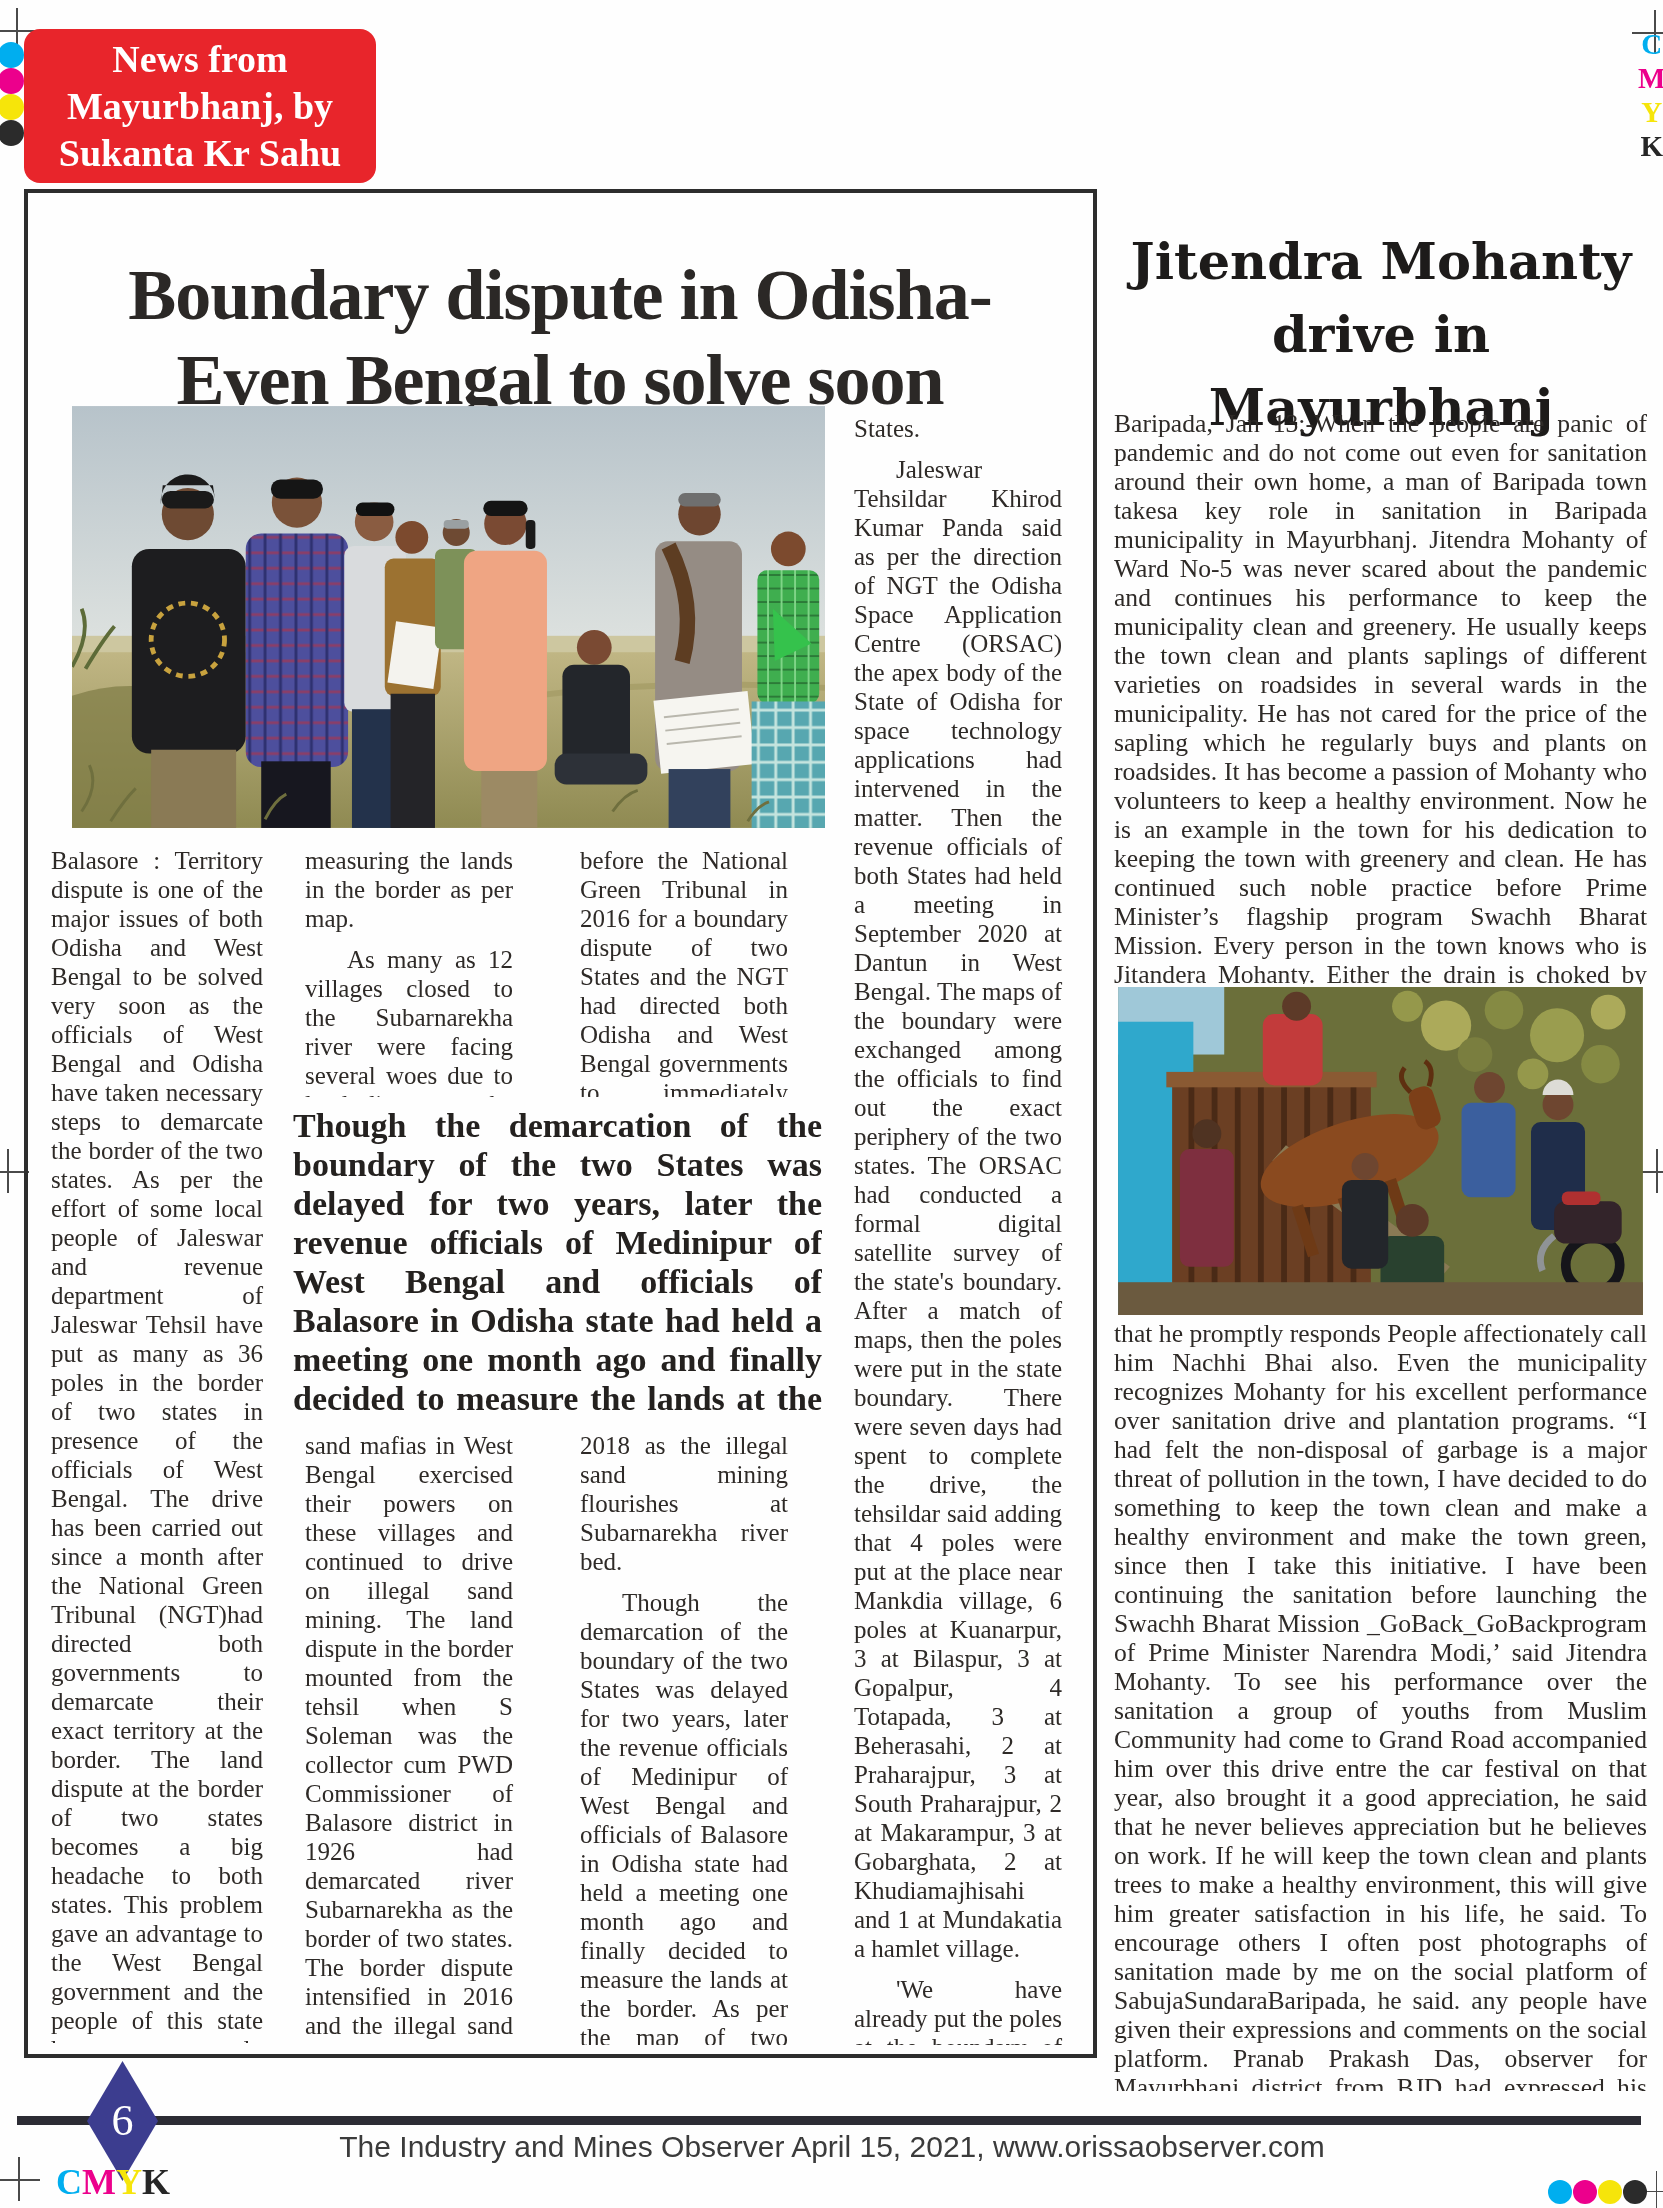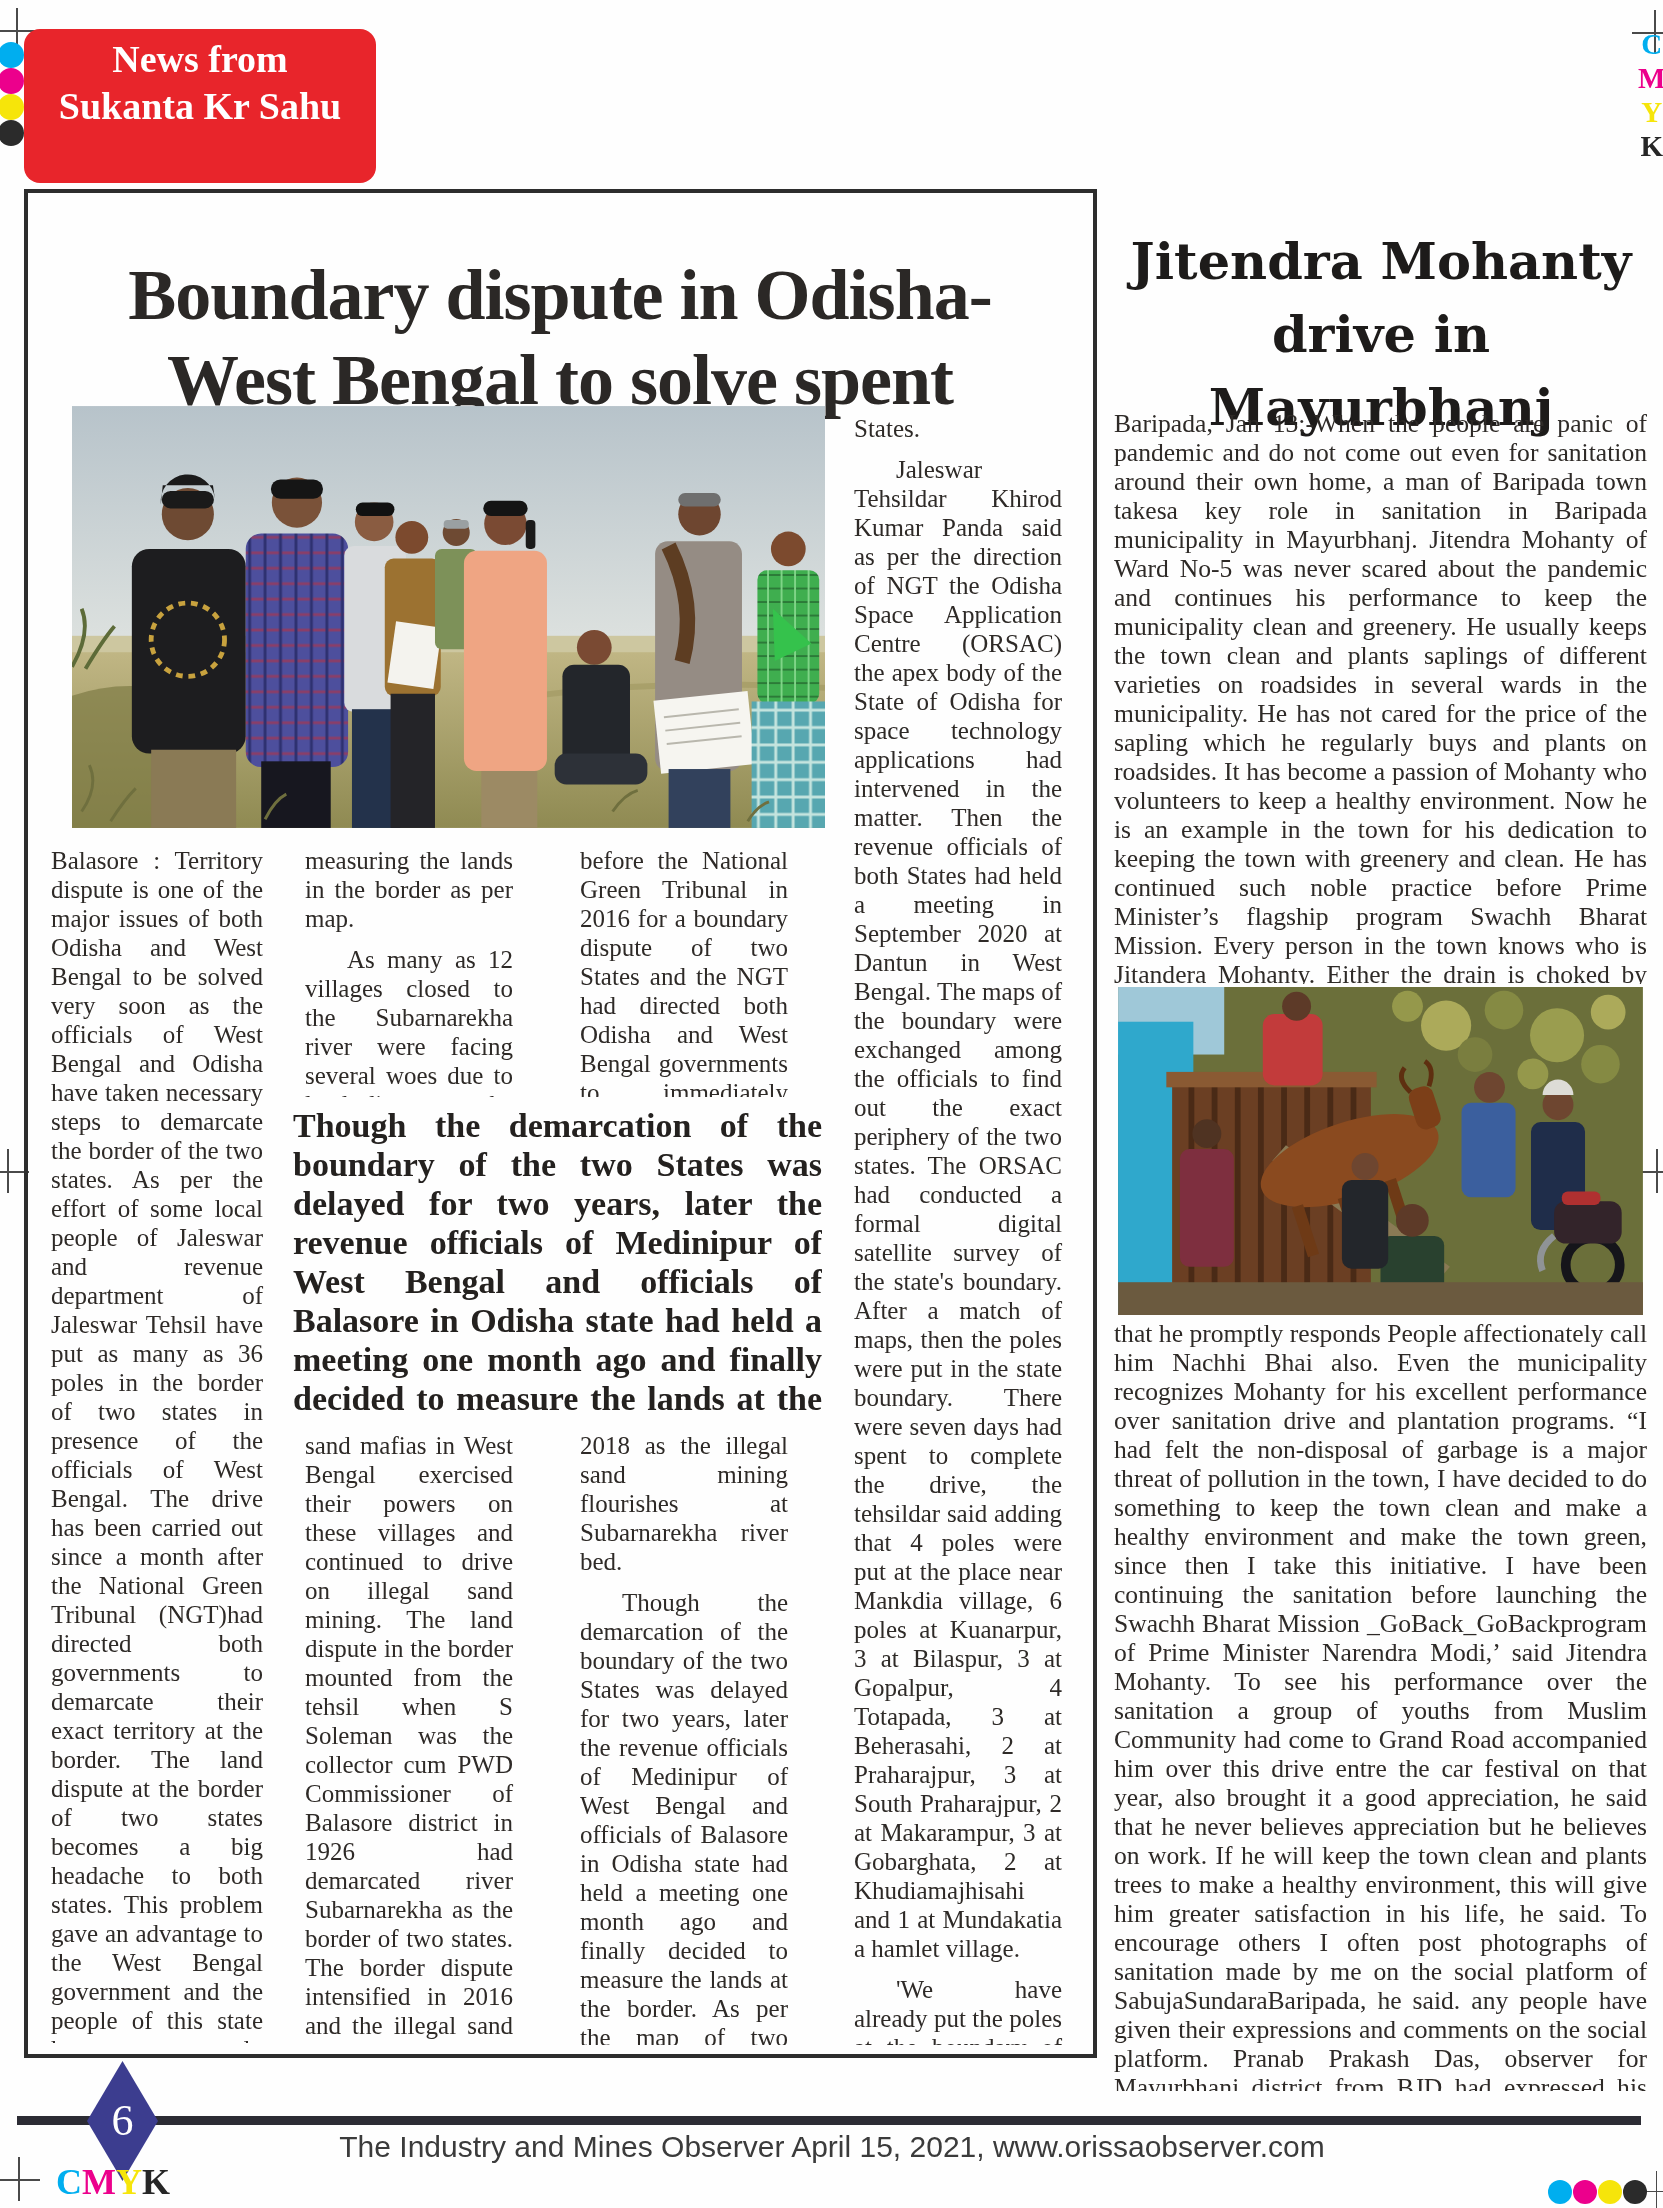--- a/index.html
+++ b/index.html
@@ -79,28 +79,29 @@
 
   <div class="cmyk-v">
     <span style="display:block;color:#00aeef;">C</span>
     <span style="display:block;color:#ec008c;">M</span>
     <span style="display:block;color:#f6e50a;">Y</span>
     <span style="display:block;color:#262626;">K</span>
   </div>
 
   <div class="kicker">
     <span>News from</span>
+    <span>Mayurbhanj, by</span>
     <span>Sukanta Kr Sahu</span>
   </div>
 
   <div class="article-box"></div>
 
   <h1 class="main-headline">
     <span>Boundary dispute in Odisha-</span>
-    <span>West Bengal to solve spent</span>
+    <span>Even Bengal to solve soon</span>
   </h1>
 
   <figure class="photo-main">
     <svg width="753" height="422" viewBox="0 0 780 437">
       <defs>
         <linearGradient id="sky" x1="0" y1="0" x2="0" y2="1">
           <stop offset="0" stop-color="#b7c3ca"></stop>
             <stop offset="1" stop-color="#dfe3e0"></stop>
         </linearGradient>
         <linearGradient id="grass" x1="0" y1="0" x2="0" y2="1">

